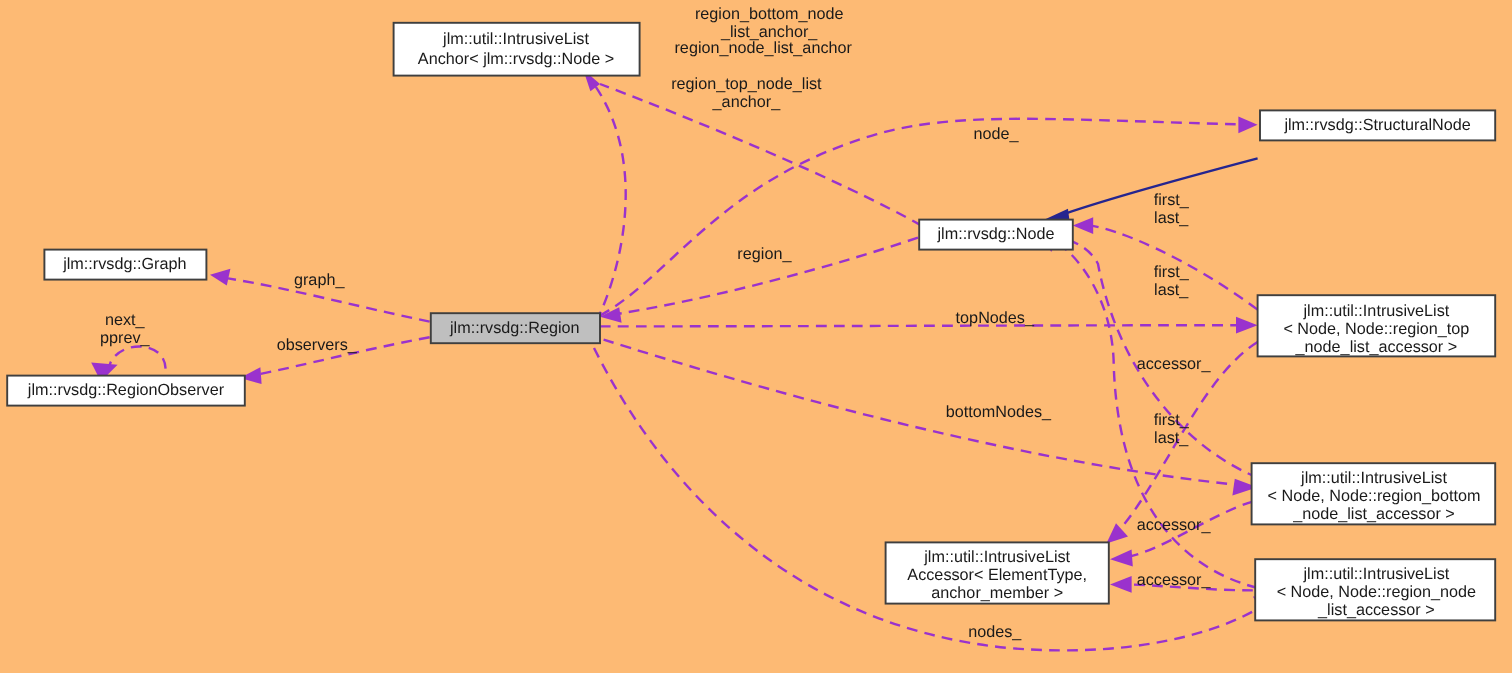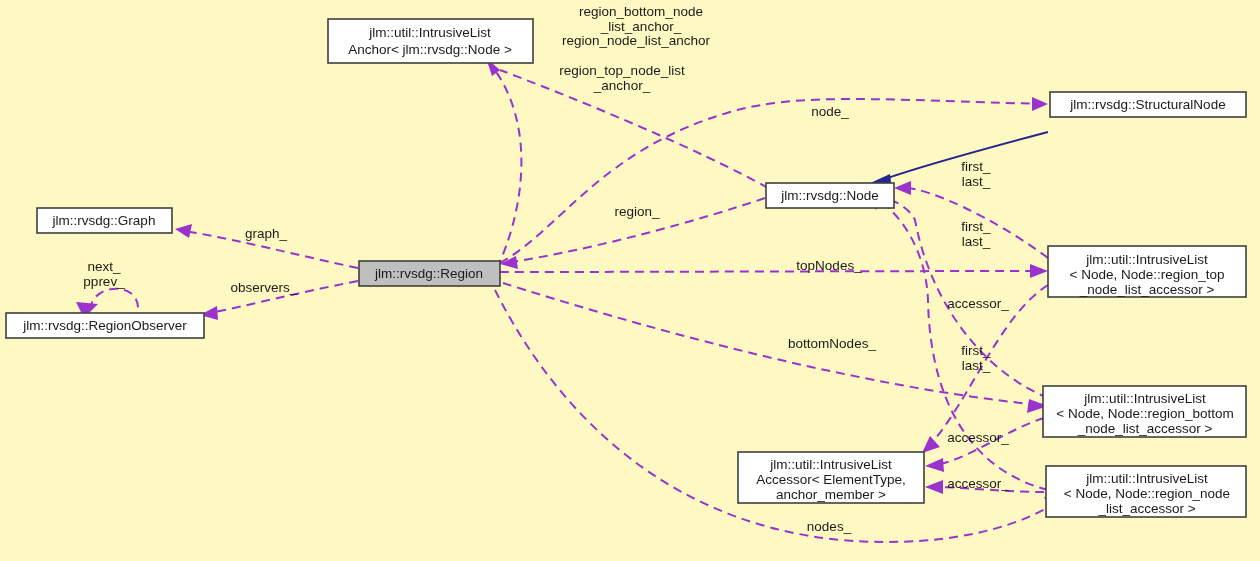--- a/index.html
+++ b/index.html
@@ -4,21 +4,21 @@
 <style>
   html, body {
     margin: 0;
     padding: 0;
     background: #ffffff;
   }
   #diagram-root {
     position: relative;
     width: 1260px;
     height: 561px;
-    background: #fef9c3;
+    background: #fdba74;
     font-family: "Liberation Sans", sans-serif;
     overflow: hidden;
   }
   svg.graph-canvas {
     position: absolute;
     left: 0; top: 0;
     width: 1260px;
     height: 561px;
   }
   .node-box rect {

